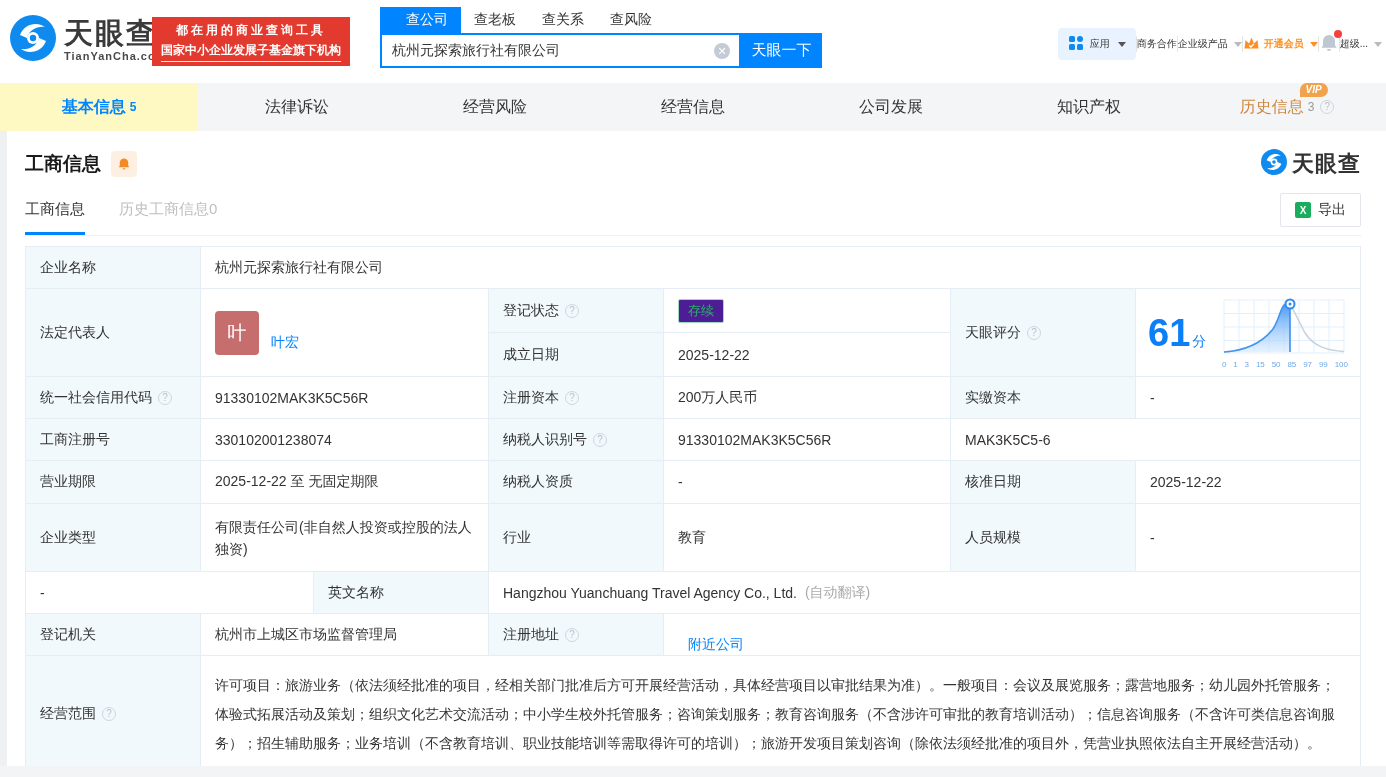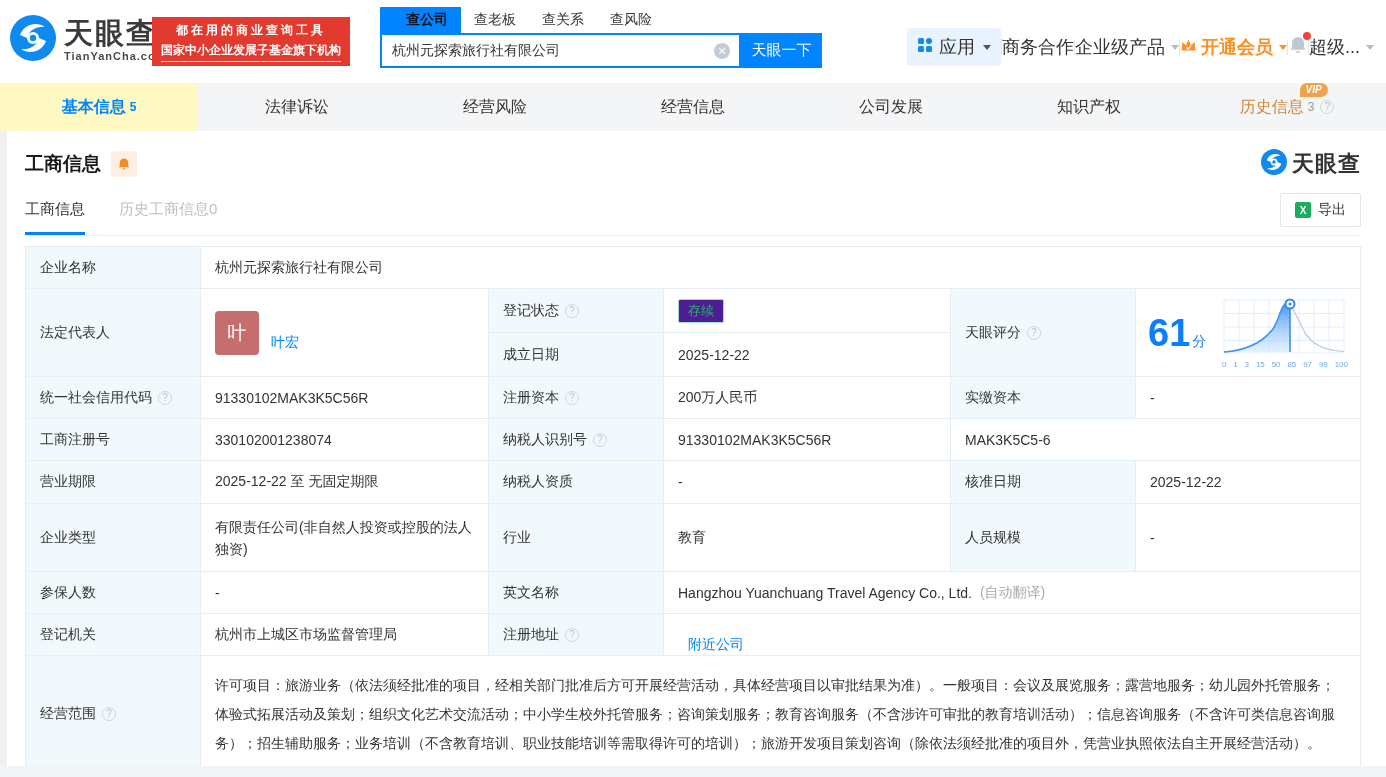--- a/index.html
+++ b/index.html
@@ -22,31 +22,31 @@
   .logo-name{font-size:29px;font-weight:bold;color:#3a3a3a;letter-spacing:2px;}
   .logo-domain{font-size:11px;font-weight:bold;color:#4a4a4a;letter-spacing:1px;margin-top:3px;}
   .badge-red{position:absolute;left:152px;top:17px;width:198px;height:49px;background:#e23a2e;color:#fff;
     display:flex;flex-direction:column;justify-content:center;align-items:center;gap:3px;}
   .badge-red .l1{font-size:12px;font-weight:bold;letter-spacing:3px;}
   .badge-red .l2{font-size:12px;font-weight:bold;border-bottom:1px solid rgba(255,255,255,.9);padding-bottom:2px;}
 
   .search{position:absolute;left:380px;top:7px;}
   .s-tabs{display:flex;align-items:flex-end;height:26px;}
   .s-tab{font-size:14px;color:#333;padding:4px 13px;cursor:pointer;}
-  .s-tab.active{background:var(--accent);color:#0f172a;font-weight:bold;padding-left:26px;}
+  .s-tab.active{background:var(--accent);color:#ffffff;font-weight:normal;padding-left:26px;}
   .s-box{display:flex;}
   .s-input-wrap{position:relative;width:361px;height:35px;border:2px solid var(--accent);background:#fff;}
   .s-input{width:100%;height:100%;border:0;outline:none;padding:0 34px 0 10px;font-size:14px;color:#333;
     font-family:"Liberation Sans","DejaVu Sans",sans-serif;}
   .s-clear{position:absolute;right:9px;top:8px;width:16px;height:16px;border-radius:50%;background:#c3cbd4;
     color:#fff;font-size:11px;line-height:16px;text-align:center;cursor:pointer;}
   .s-btn{width:81px;height:35px;background:var(--accent);color:#fff;font-size:15px;border:0;cursor:pointer;
     font-family:"Liberation Sans","DejaVu Sans",sans-serif;}
 
-  .hdr-right{position:absolute;right:12px;top:28px;display:flex;align-items:center;font-size:18px;}
+  .hdr-right{position:absolute;right:4px;top:28px;display:flex;align-items:center;font-size:10px;}
   .divider{width:1px;height:16px;background:#e5e5e5;}
   .apps-chip{display:flex;align-items:center;gap:6px;background:#e8f3ff;border-radius:4px;padding:7px 10px;cursor:pointer;}
   .caret{width:0;height:0;border-left:4px solid transparent;border-right:4px solid transparent;border-top:5px solid #555;margin-left:2px;}
   .caret.gray{border-top-color:#bbb;}
   .caret.orange{border-top-color:var(--orange);}
   .hmenu-item{display:flex;align-items:center;gap:4px;cursor:pointer;color:#333;}
   .hmenu-item.vip{color:var(--orange);font-weight:bold;}
   .bell-wrap{position:relative;cursor:pointer;}
   .red-dot{position:absolute;top:-3px;right:-3px;width:8px;height:8px;border-radius:50%;background:#f3413c;}
 
@@ -395,21 +395,20 @@
     <div class="row h68">
       <div class="cell lbl w1 h68">企业类型</div>
       <div class="cell w2 h68 wrap-val">有限责任公司(非自然人投资或控股的法人独资)</div>
       <div class="cell lbl w3 h68">行业</div>
       <div class="cell w4 h68">教育</div>
       <div class="cell lbl w5 h68">人员规模</div>
       <div class="cell w6 h68">-</div>
     </div>
 
     <div class="row h42">
-      <div class="cell lbl w1 h42">参保人数</div>
       <div class="cell w2 h42">-</div>
       <div class="cell lbl w3 h42">英文名称</div>
       <div class="cell w6 h42">
         <span>Hangzhou Yuanchuang Travel Agency Co., Ltd.</span>
         <span class="note-gray">(自动翻译)</span>
       </div>
     </div>
 
     <div class="row h42">
       <div class="cell lbl w1 h42">登记机关</div>

